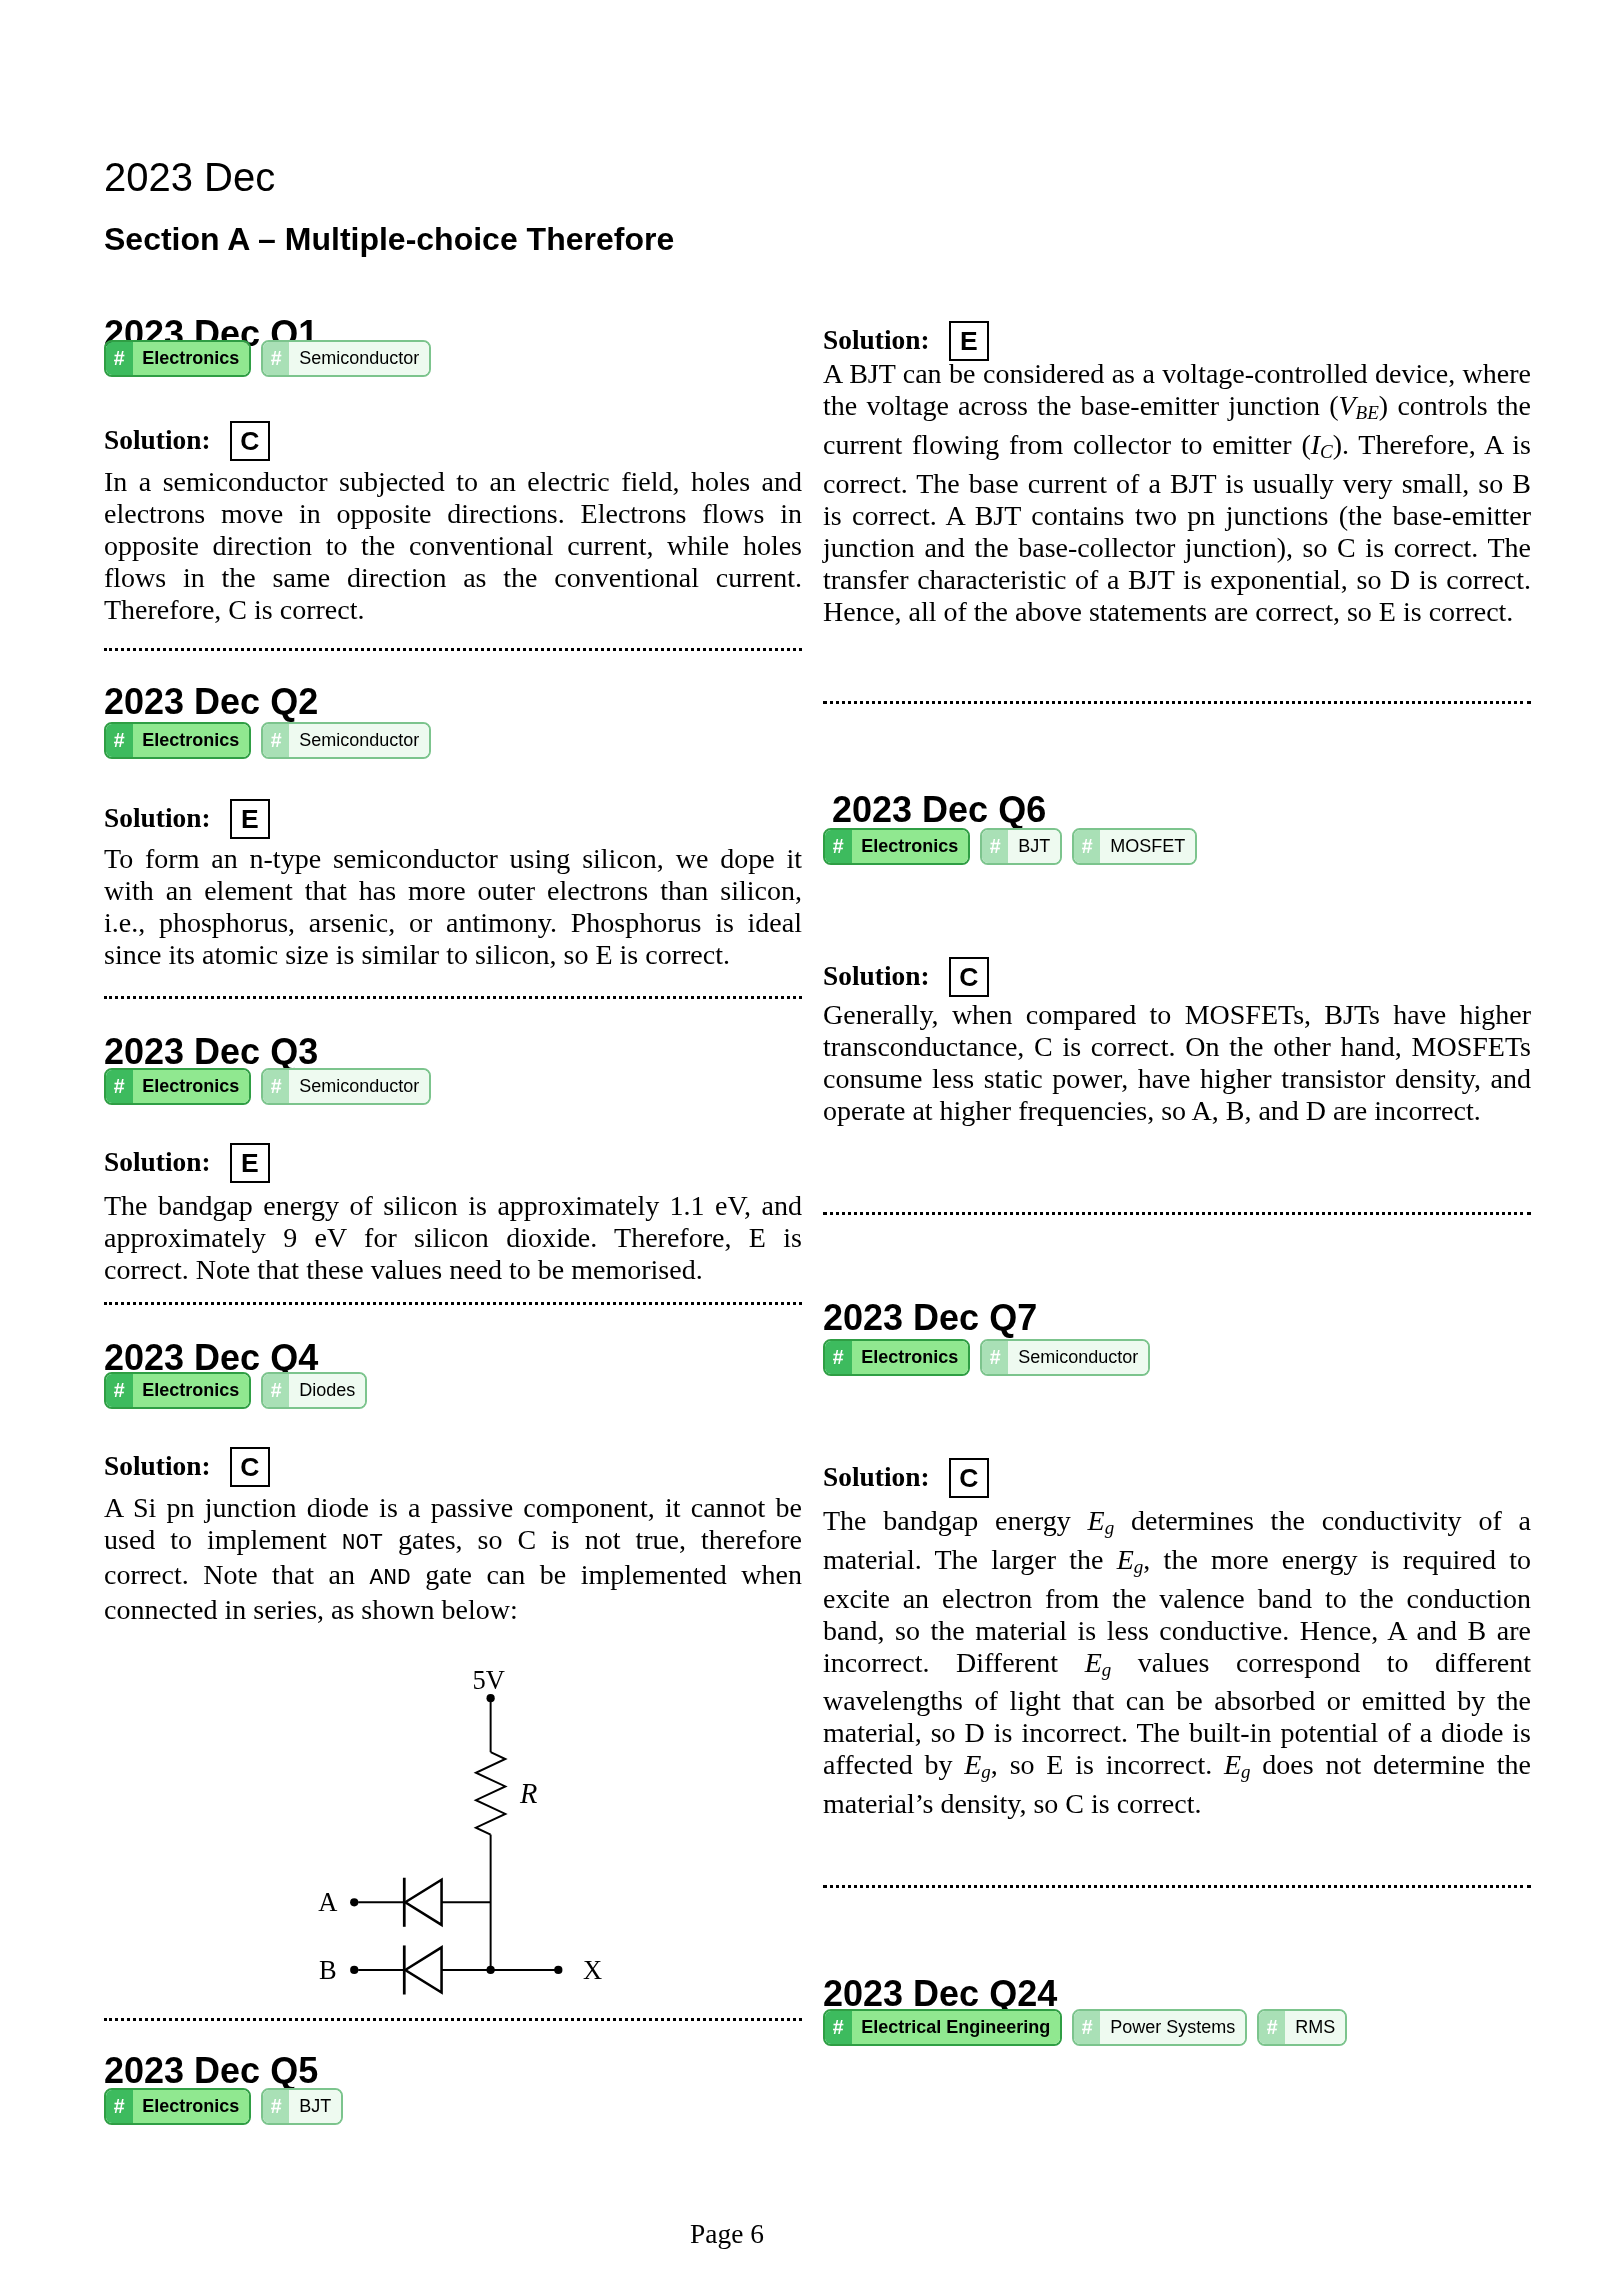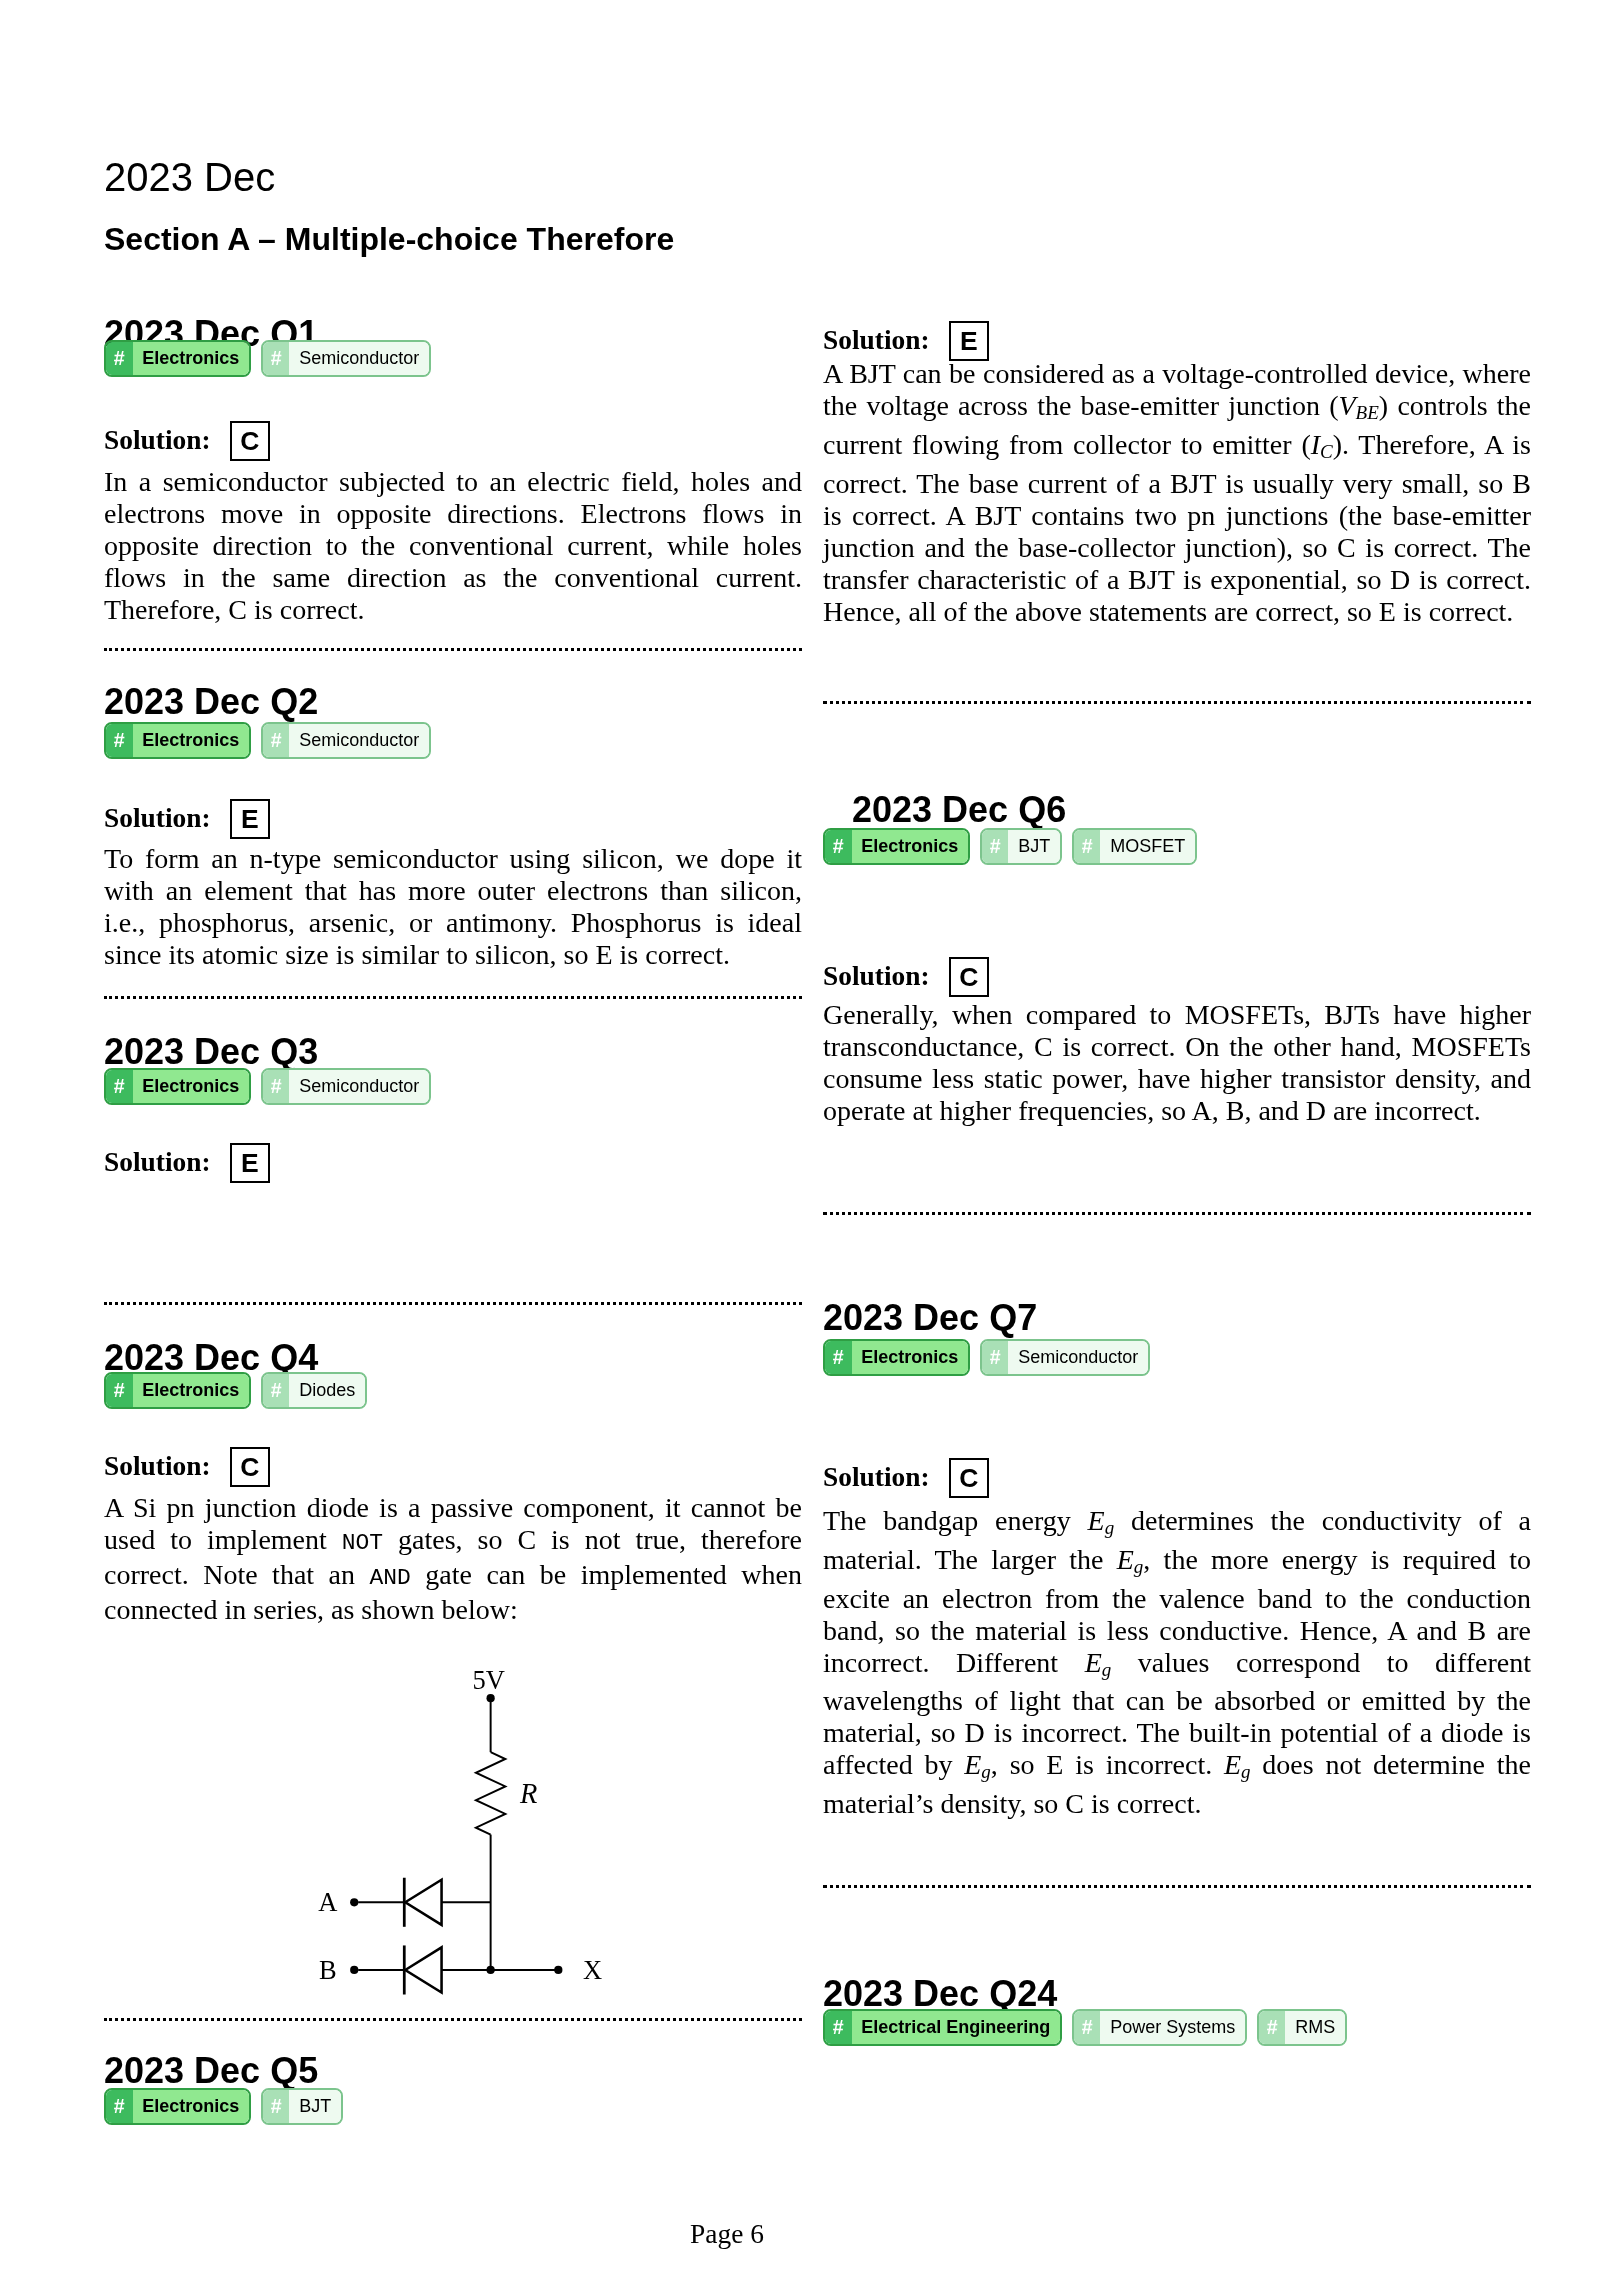--- a/index.html
+++ b/index.html
@@ -91,20 +91,21 @@
       </span>
     <span class="tag secondary">
         <span class="hash">#</span>
         <span class="lbl">Semiconductor</span>
       </span>
   </div>
   <div class="abs solrow" style="left:104px;top:1143px;">
     <span class="sol-label">Solution:</span>
     <span class="sol-box">E</span>
   </div>
+  <div class="abs para" style="left:104px;top:1190px;width:698px;"><span class="seg-n">The bandgap energy of silicon is approximately 1.1 eV, and approximately 9 eV for silicon dioxide. Therefore, E is correct. Note that these values need to be memorised.</span></div>
   <div class="abs sep" style="left:104px;top:1302px;width:698px;"></div>
 
   <div class="abs qhead" style="left:104px;top:1340px;">2023 Dec Q4</div>
   <div class="abs tagrow" style="left:104px;top:1372px;">
     <span class="tag primary">
         <span class="hash">#</span>
         <span class="lbl">Electronics</span>
       </span>
     <span class="tag secondary">
         <span class="hash">#</span>
@@ -159,21 +160,21 @@
       </span>
   </div>
 
   <div class="abs solrow" style="left:823px;top:321px;">
     <span class="sol-label">Solution:</span>
     <span class="sol-box">E</span>
   </div>
   <div class="abs para" style="left:823px;top:358px;width:708px;"><span class="seg-n">A BJT can be considered as a voltage-controlled device, where the voltage across the base-emitter junction (</span><span class="seg-i">V</span><span class="seg-is">BE</span><span class="seg-n">) controls the current flowing from collector to emitter (</span><span class="seg-i">I</span><span class="seg-is">C</span><span class="seg-n">). Therefore, A is correct. The base current of a BJT is usually very small, so B is correct. A BJT contains two pn junctions (the base-emitter junction and the base-collector junction), so C is correct. The transfer characteristic of a BJT is exponential, so D is correct. Hence, all of the above statements are correct, so E is correct.</span></div>
   <div class="abs sep" style="left:823px;top:701px;width:708px;"></div>
 
-  <div class="abs qhead" style="left:852px;top:792px;text-align:center;">2023 Dec Q6</div>
+  <div class="abs qhead" style="left:832px;top:792px;text-align:center;">2023 Dec Q6</div>
   <div class="abs tagrow" style="left:823px;top:828px;">
     <span class="tag primary">
         <span class="hash">#</span>
         <span class="lbl">Electronics</span>
       </span>
     <span class="tag secondary">
         <span class="hash">#</span>
         <span class="lbl">BJT</span>
       </span>
     <span class="tag secondary">

